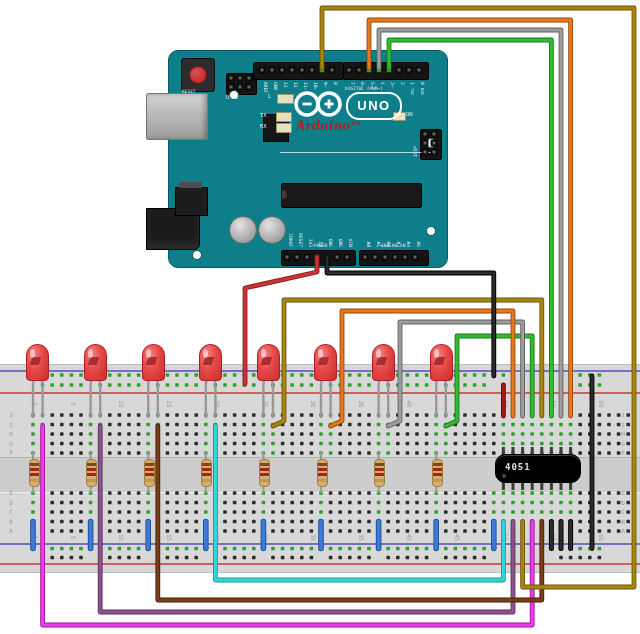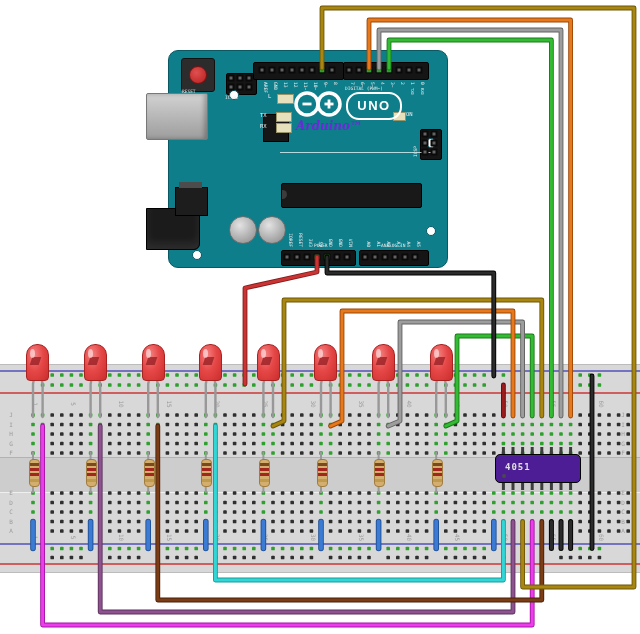--- a/index.html
+++ b/index.html
@@ -40,27 +40,27 @@
   #mcu{left:281px;top:183px;width:139px;height:23px;background:#191919;border:1px solid #000;border-radius:2px;z-index:4;}
   #mcu-notch{left:282px;top:190px;width:5px;height:9px;background:#3c3c3c;border-radius:0 5px 5px 0;z-index:5;}
   #vreg{left:175px;top:187px;width:31px;height:27px;background:#1d1d1d;border:1px solid #000;z-index:4;}
   #vreg-tab{left:179px;top:182px;width:23px;height:6px;background:#4c4c4c;z-index:5;}
   .cap{width:26px;height:26px;border-radius:50%;background:radial-gradient(circle at 38% 32%,#e3e3e3,#a7a7a7 65%,#868686);
     border:1px solid #6c6c6c;z-index:4;}
   .mhole{width:8px;height:8px;border-radius:50%;background:#fff;border:1.5px solid #0a5862;z-index:5;}
   .wlabel{position:absolute;color:#ececec;font-family:"DejaVu Sans Mono",monospace;z-index:6;white-space:nowrap;}
   #uno-pill{left:346px;top:92px;width:52px;height:24px;border:2.5px solid #fff;border-radius:13px;
     color:#fff;font:bold 13px "Liberation Sans",sans-serif;letter-spacing:1.5px;text-align:center;line-height:24px;z-index:6;}
-  #brand{left:296px;top:119px;font:bold italic 12px "DejaVu Serif",serif;color:#6d28d9;z-index:6;}
+  #brand{left:296px;top:119px;font:bold italic 12px "DejaVu Serif",serif;color:#b91c1c;z-index:6;}
   #logo{position:absolute;left:290px;top:87px;z-index:6;}
   #whiteline{left:280px;top:152px;width:154px;height:1px;background:rgba(255,255,255,.7);z-index:5;}
   #icsp-label{transform:rotate(-90deg);transform-origin:left top;left:413px;top:157px;}
   
-  #ic4051{position:absolute;left:495px;top:454px;width:84px;height:27px;background:#4c1d95;
-    border:1px solid #000;border-radius:5px;box-shadow:inset 0 1px 0 #3f3f3f;z-index:5;}
+  #ic4051{position:absolute;left:495px;top:454px;width:84px;height:27px;background:#000000;
+    border:1px solid #000;border-radius:10px;box-shadow:inset 0 1px 0 #3f3f3f;z-index:5;}
   #ic4051 .icname{position:absolute;left:9px;top:7px;color:#e0e0e0;
     font:bold 9px "DejaVu Sans Mono",monospace;letter-spacing:1px;}
   #ic4051 .pin1dot{position:absolute;left:6px;bottom:4px;width:4px;height:4px;border-radius:50%;background:#4a4a4a;}
   .resistor{position:absolute;width:9px;height:26px;background:#d4ae6e;border:1px solid #a07c3e;
     border-radius:4px;z-index:5;}
   .rband{position:absolute;left:0;width:100%;height:3px;}
   .led{position:absolute;width:21px;height:35px;border:1.5px solid #a82222;
     border-radius:11px 11px 4px 4px;background:radial-gradient(ellipse at 35% 28%,#f58080 0%,#e64848 45%,#cb2d2d 100%);z-index:8;}
   .led .flag{position:absolute;left:4px;top:12px;width:9px;height:8px;background:#9e2428;
     transform:skewX(-18deg);opacity:.85;}

